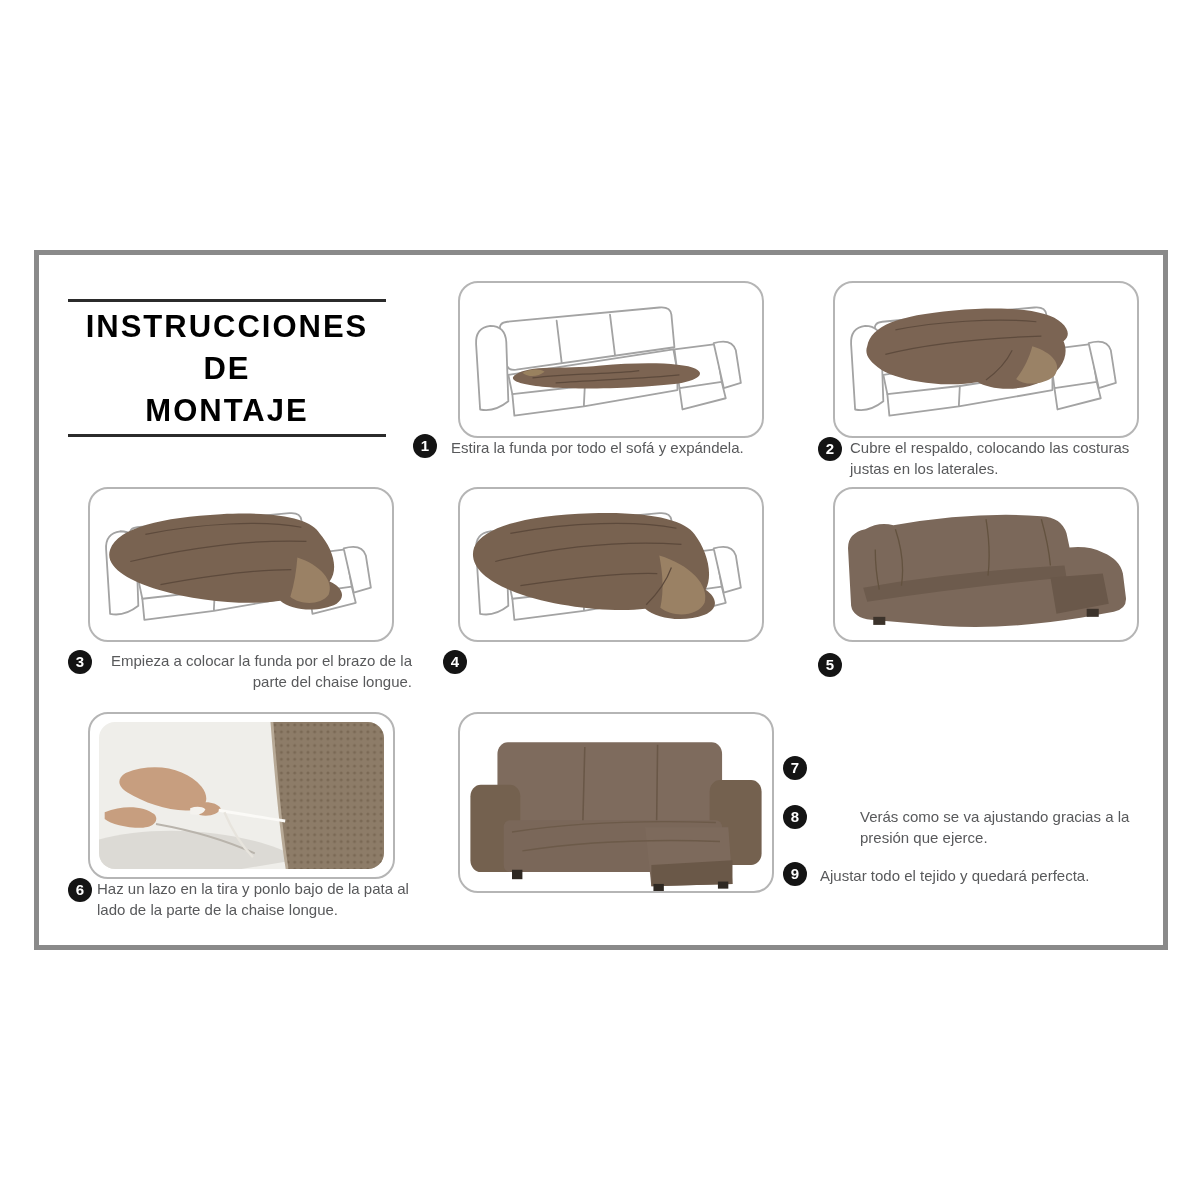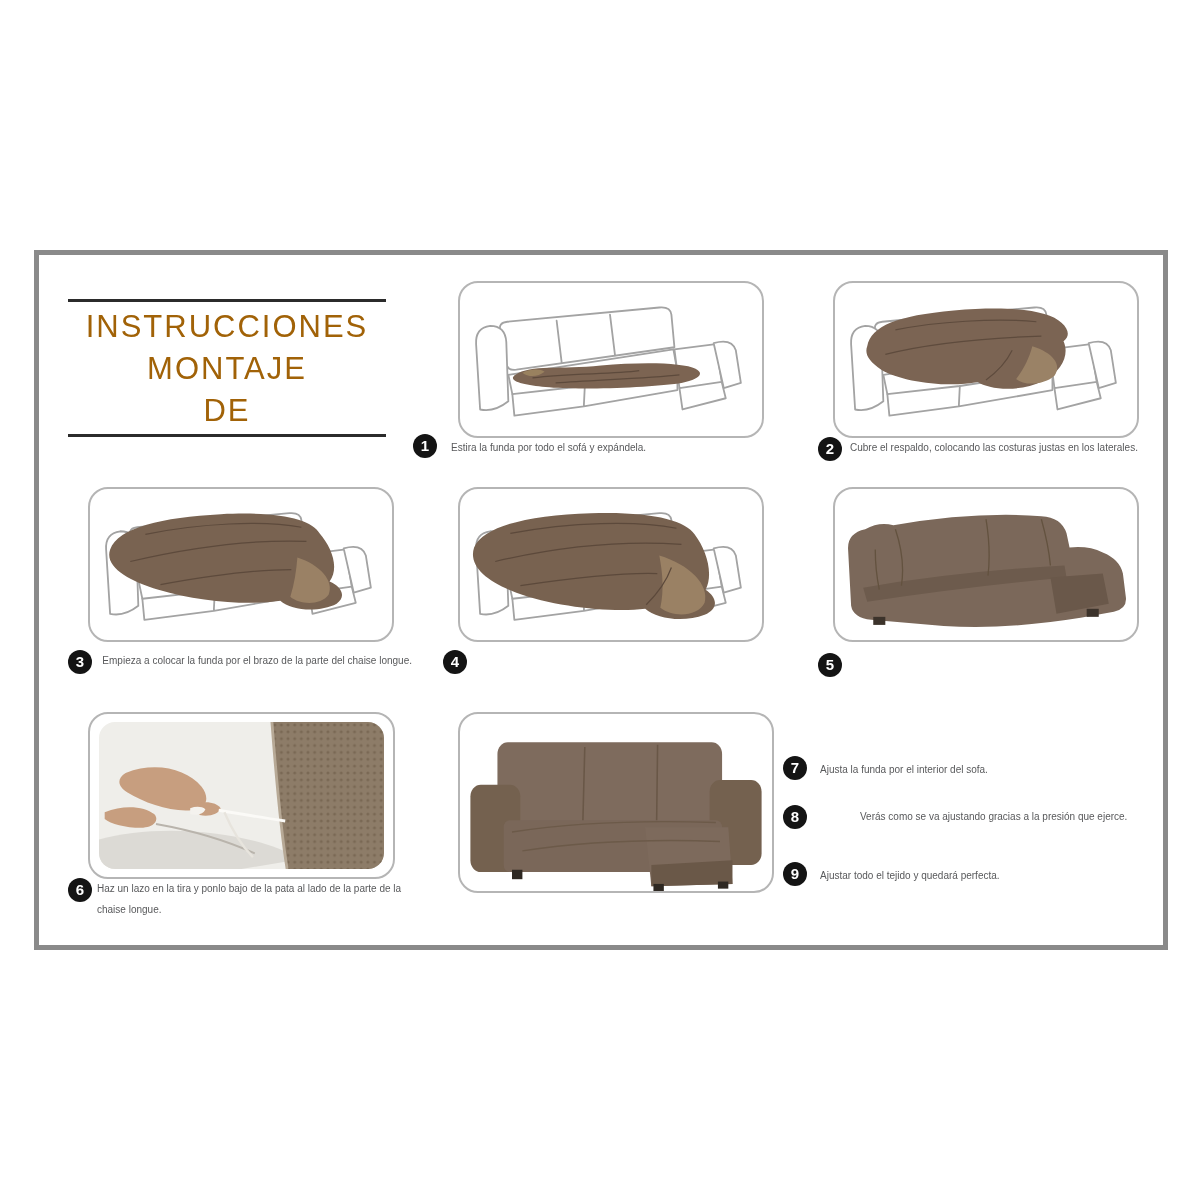--- a/index.html
+++ b/index.html
@@ -6,53 +6,53 @@
   .canvas{
     position:relative;width:1200px;height:1200px;background:#ffffff;
     font-family:"Liberation Sans", sans-serif;overflow:hidden;
   }
   .frame{
     position:absolute;left:34px;top:250px;width:1134px;height:700px;
     border:5px solid #8a8a8a;background:#ffffff;box-sizing:border-box;
   }
   .title-block{position:absolute;left:68px;top:306px;width:318px;text-align:center;}
   .title-line{
-    font-weight:normal;color:#a16207;font-size:31px;line-height:42px;letter-spacing:2px;
+    font-weight:bold;color:#000000;font-size:31px;line-height:42px;letter-spacing:2px;
   }
   .rule{position:absolute;height:3px;background:#2b2b2b;}
   .rule-top{left:68px;top:299px;width:318px;}
   .rule-bottom{left:68px;top:434px;width:318px;}
   .panel{
     position:absolute;background:#ffffff;border:2px solid #b5b5b5;border-radius:20px;
     box-sizing:border-box;overflow:hidden;
   }
   .panel svg{display:block;width:100%;height:100%;}
   .photo{
     position:absolute;left:9px;top:8px;right:9px;bottom:8px;border-radius:16px;overflow:hidden;
   }
   .badge{
     position:absolute;width:24px;height:24px;border-radius:50%;background:#141414;
     color:#ffffff;font-weight:bold;font-size:15px;line-height:24px;text-align:center;
   }
   .caption{
-    position:absolute;color:#58595b;font-size:10px;line-height:21px;
+    position:absolute;color:#58595b;font-size:15px;line-height:21px;
   }
 </style>
 </head>
 <body>
 
 <div class="canvas">
 
   <div class="frame"></div>
 
   <div class="rule rule-top"></div>
   <div class="title-block">
     <div class="title-line">INSTRUCCIONES</div>
+    <div class="title-line">DE</div>
     <div class="title-line">MONTAJE</div>
-    <div class="title-line">DE</div>
   </div>
   <div class="rule rule-bottom"></div>
 
   <div class="panel" style="left:458px;top:281px;width:306px;height:157px;">
     <svg viewBox="0 0 300 150" preserveAspectRatio="none">
       <g stroke="#a3a3a3" stroke-width="1.8" fill="#ffffff" stroke-linejoin="round" stroke-linecap="round">
         <path d="M40,46 Q38,39 47,38 L198,24 Q209,23 210,31 L213,63 L56,85 Q47,86 46,79 Z"></path>
         <path d="M101,78 L96,37 M154,71 L149,31" fill="none"></path>
         <path d="M20,124 L16,60 Q15,44 30,42 Q45,42 46,58 L48,116 Q34,127 20,124 Z"></path>
         <path d="M48,90 L212,65 L216,87 L124,101 L52,109 Z"></path>
@@ -182,21 +182,20 @@
       <rect x="50" y="132" width="10" height="8" fill="#2e2822"></rect>
       <rect x="186" y="144" width="10" height="6" fill="#2e2822"></rect>
       <rect x="248" y="142" width="10" height="6" fill="#2e2822"></rect>
     </svg>
   </div>
 
   <div class="badge" style="left:68px;top:878px;">6</div>
   <div class="caption" style="left:97px;top:878px;width:330px;">Haz un lazo en la tira y ponlo bajo de la pata al lado de la parte de la chaise longue.</div>
 
   <div class="badge" style="left:783px;top:756px;">7</div>
-  <div class="caption" style="left:820px;top:759px;width:330px;">Ajusta la funda por el interior del sofa.</div>
 
   <div class="badge" style="left:783px;top:805px;">8</div>
   <div class="caption" style="left:820px;top:806px;width:300px;margin-left:40px;">Verás como se va ajustando gracias a la presión que ejerce.</div>
 
   <div class="badge" style="left:783px;top:862px;">9</div>
   <div class="caption" style="left:820px;top:865px;width:340px;">Ajustar todo el tejido y quedará perfecta.</div>
 
 </div>
 
 </body></html>

